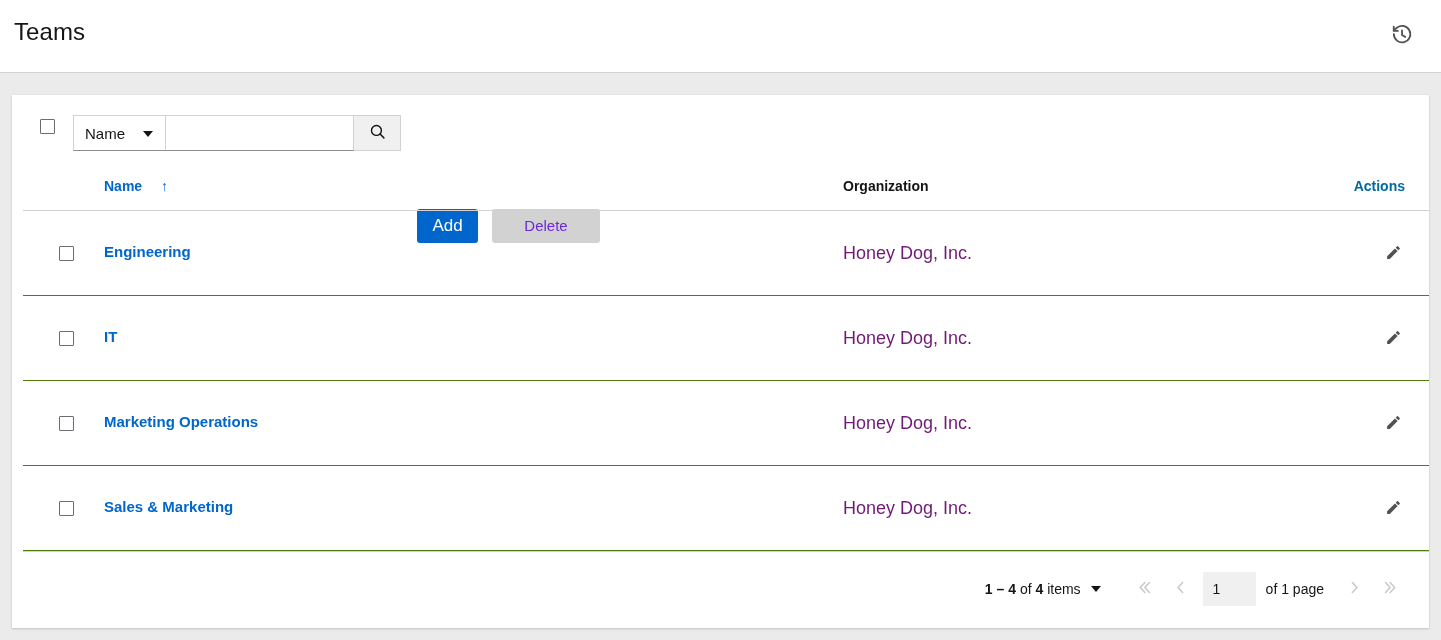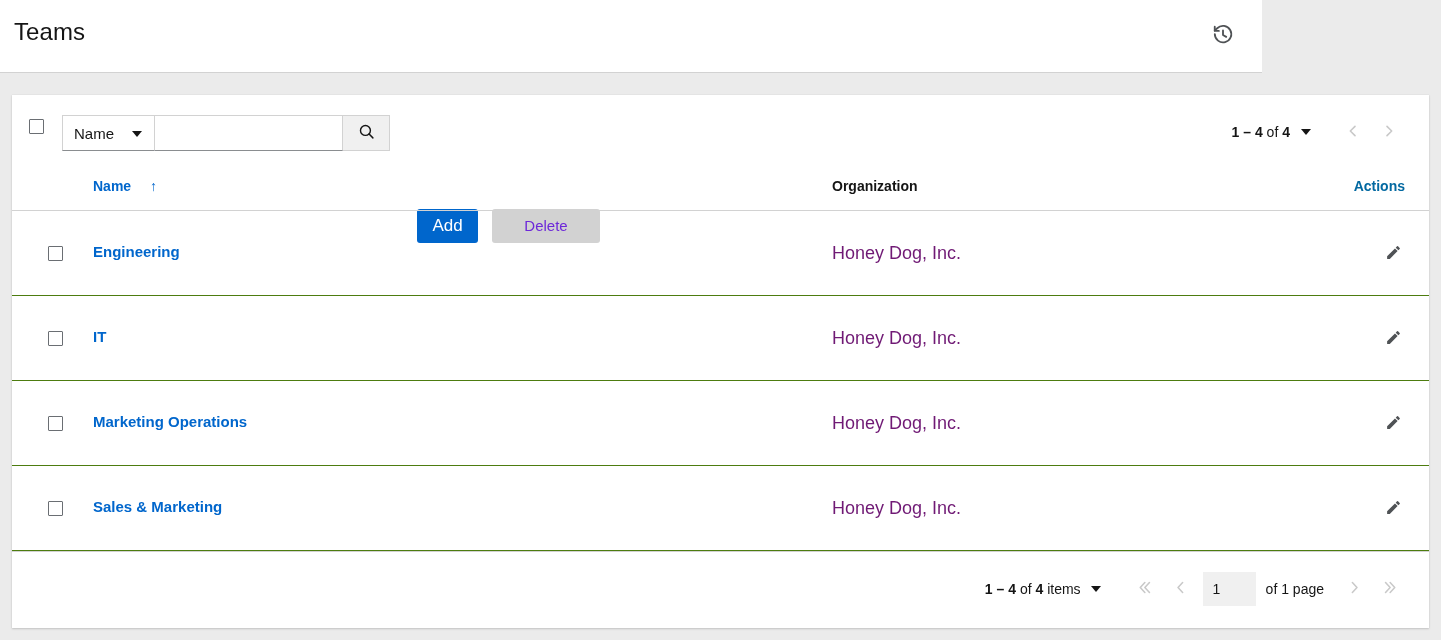--- a/index.html
+++ b/index.html
@@ -7,21 +7,21 @@
     margin: 0; padding: 0;
     width: 1441px; height: 640px;
     background: #ebebeb;
     font-family: "Liberation Sans", sans-serif;
     -webkit-font-smoothing: antialiased;
   }
 
   
   .page-header {
     position: absolute; left: 0; top: 0;
-    width: 1262px; height: 73px;
+    width: 1441px; height: 73px;
     background: #ffffff;
     border-bottom: 1px solid #d2d2d2;
   }
   .page-title {
     position: absolute; left: 14px; top: 18px;
     font-size: 24px; font-weight: 400; color: #151515;
     letter-spacing: 0.1px;
   }
   .history-btn {
     position: absolute; right: 22px; top: 19px;
@@ -29,20 +29,21 @@
     display: flex; align-items: center; justify-content: center;
     cursor: pointer; background: transparent; border: none; padding: 0;
   }
 
   
   .card {
     position: absolute; left: 12px; top: 95px;
     width: 1417px; height: 533px;
     background: #ffffff;
     box-shadow: 0 1px 2px rgba(3,3,3,0.16), 0 0 1px rgba(3,3,3,0.10);
+    padding-left: 11px;
   }
 
   
   .toolbar {
     position: relative;
     height: 72px;
   }
   .tb-checkbox {
     position: absolute; left: 17px; top: 24px;
   }
@@ -254,38 +255,20 @@
       <button class="search-btn">
         <span>
           <svg width="17" height="17" viewBox="0 0 24 24" fill="none" stroke="#151515" stroke-width="2" stroke-linecap="round">
             <circle cx="10.5" cy="10.5" r="7"></circle>
             <line x1="15.7" y1="15.7" x2="21" y2="21"></line>
           </svg>
         </span>
       </button>
     </div>
 
-    <div class="tb-pager">
-      <span class="pg-text"><b>1 – 4</b><span> of </span><b>4</b></span>
-      <span class="pg-caret"></span>
-      <button class="chev-btn">
-        <span>
-          <svg width="16" height="16" viewBox="0 0 24 24" fill="none" stroke="#c9c9c9" stroke-width="2.4" stroke-linecap="round" stroke-linejoin="round">
-              <polyline points="15 5 8 12 15 19"></polyline>
-            </svg>
-        </span>
-      </button>
-      <button class="chev-btn">
-        <span>
-          <svg width="16" height="16" viewBox="0 0 24 24" fill="none" stroke="#c9c9c9" stroke-width="2.4" stroke-linecap="round" stroke-linejoin="round">
-              <polyline points="9 5 16 12 9 19"></polyline>
-            </svg>
-        </span>
-      </button>
-    </div>
   </div>
 
   <button class="btn-add">Add</button>
   <button class="btn-delete">Delete</button>
 
   <div class="thead">
     <span class="th th-name">Name</span>
     <span class="th-sort">↑</span>
     <span class="th th-org">Organization</span>
     <span class="th th-act">Actions</span>

